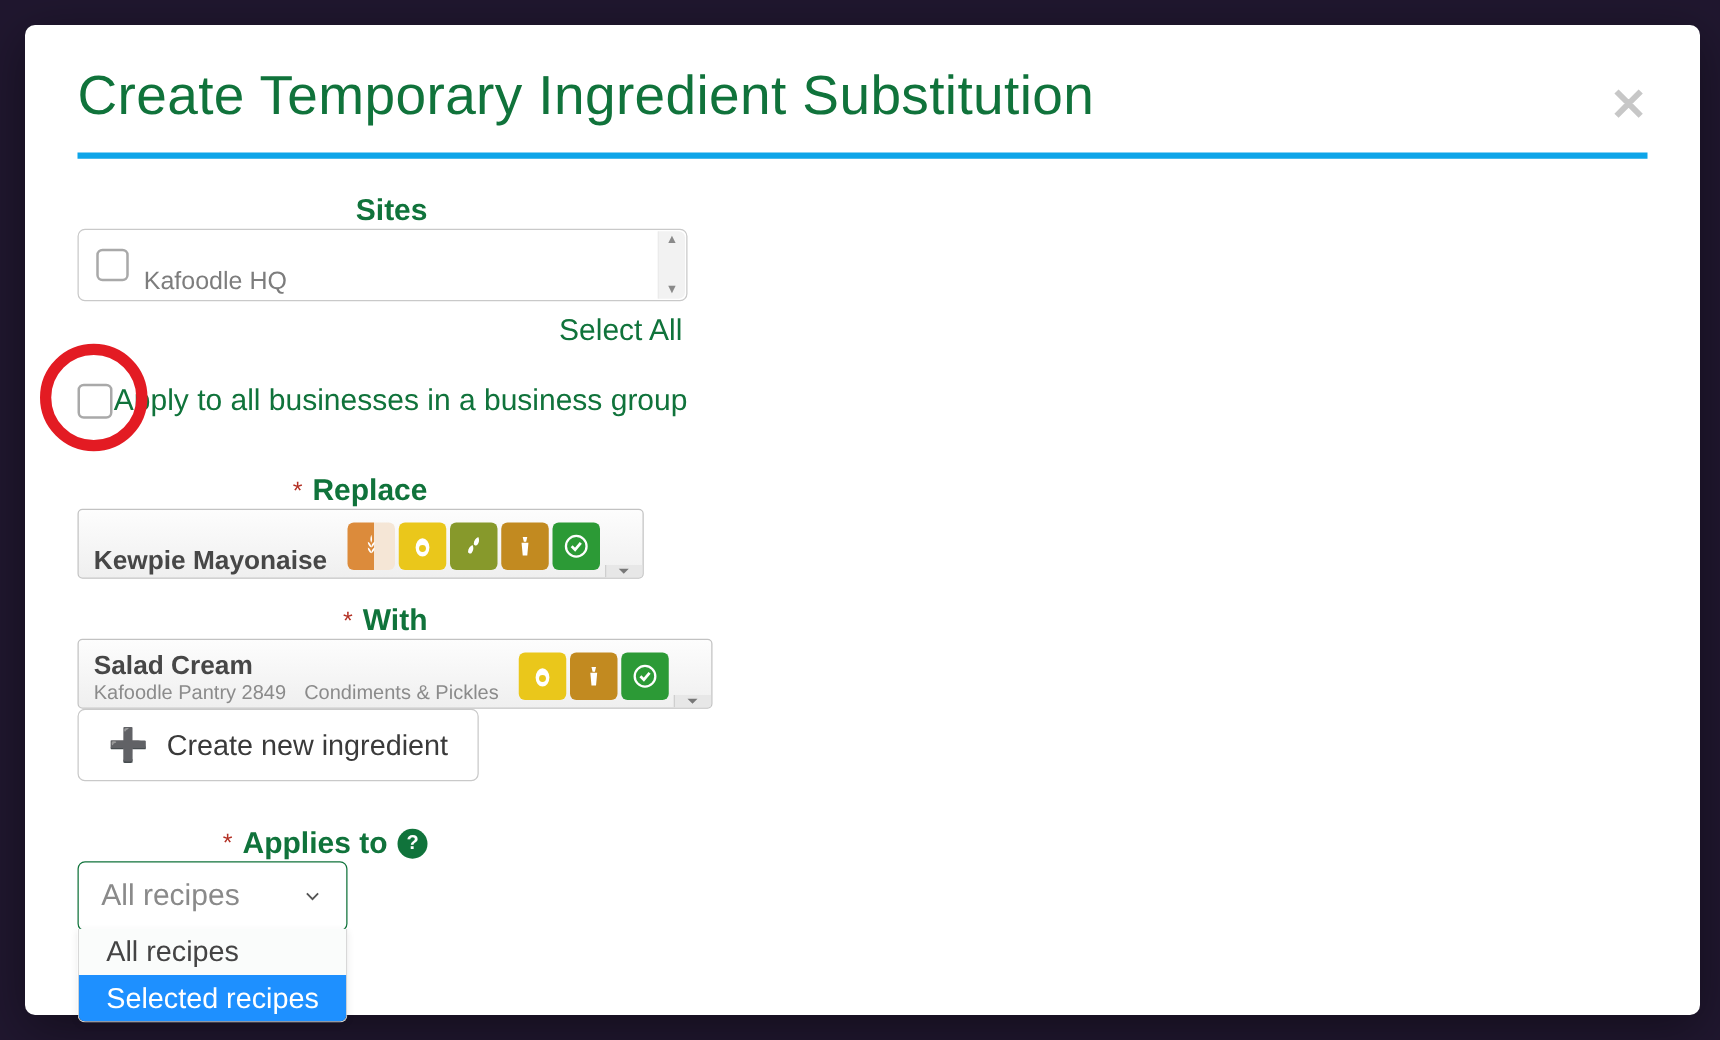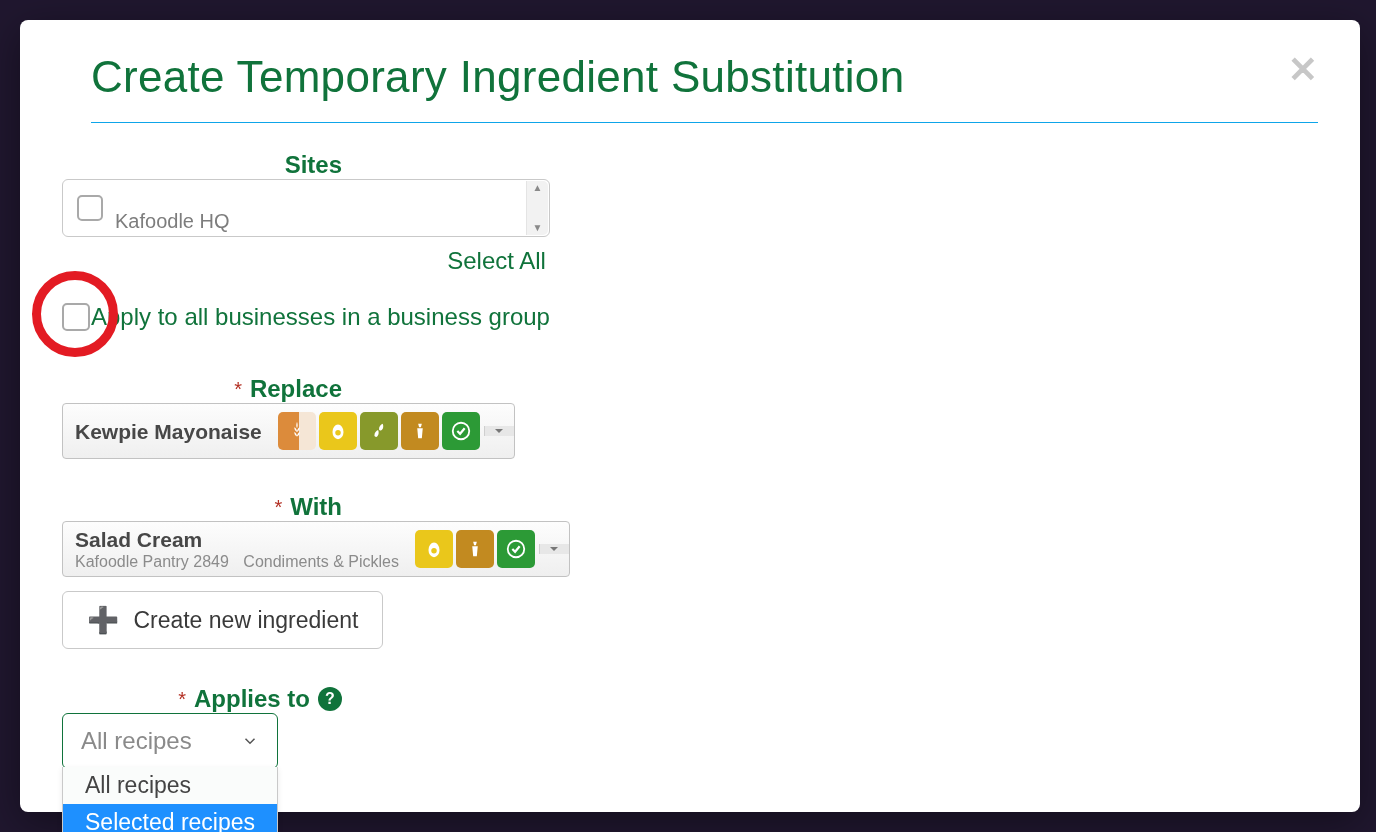--- a/index.html
+++ b/index.html
@@ -3,21 +3,21 @@
 <meta charset="utf-8">
 <style>
   * { box-sizing: border-box; margin: 0; padding: 0; }
   html, body { width: 1376px; height: 832px; font-family: "Segoe UI", "Helvetica Neue", Arial, sans-serif; background: #3b2a57; overflow: hidden; }
   .backdrop { position: absolute; inset: 0; background: rgba(0,0,0,0.45); }
   .modal {
     position: absolute; left: 20px; top: 20px; right: 16px; bottom: 20px;
     background: #fff; border-radius: 8px; box-shadow: 0 10px 40px rgba(0,0,0,0.4);
     padding: 32px 42px 36px 42px;
   }
-  .modal-header { display: flex; align-items: flex-start; justify-content: space-between; border-bottom: 1px solid #0ea5e9; padding-bottom: 20px; margin-left: 29px; }
+  .modal-header { display: flex; align-items: flex-end; justify-content: space-between; border-bottom: 5px solid #0ea5e9; padding-bottom: 20px; }
   .modal-title { color: #10733b; font-size: 44px; font-weight: 400; letter-spacing: 0.3px; }
   .close-x { color: #c7c7c7; font-size: 36px; line-height: 1; cursor: pointer; font-weight: 700; }
 
   .form-body { padding-top: 20px; }
   .row { display: flex; align-items: flex-start; margin-bottom: 12px; flex-direction: column; }
   .label-col {
     width: 300px; min-width: 300px;
     text-align: right; padding-right: 20px; padding-top: 8px;
     color: #10733b; font-size: 24px; font-weight: 700;
     display: flex; align-items: center; justify-content: flex-end; gap: 8px;
@@ -52,23 +52,23 @@
   }
   .highlight-circle {
     position: absolute; width: 86px; height: 86px; border: 9px solid #e31b23; border-radius: 50%;
     left: -30px; top: -28px; pointer-events: none;
   }
   .apply-label { color: #10733b; font-size: 24px; }
 
   
   .ingredient-box {
     border: 1px solid #c2c2c2; border-radius: 4px; height: 56px;
-    display: flex; align-items: center; overflow: hidden;
+    display: flex; align-items: flex-end; overflow: hidden;
     background: linear-gradient(#fdfdfd, #efefef);
-    margin-bottom: 14px;
+    margin-bottom: 0;
   }
   .ingredient-main { flex: 1; padding: 4px 12px 2px 12px; display: flex; flex-direction: column; justify-content: center; }
   .ing-name { color: #474747; font-size: 21px; font-weight: 700; line-height: 1.05; }
   .ing-meta { color: #8b8b8b; font-size: 16px; margin-top: 2px; }
   .ing-meta .sep { display: inline-block; width: 10px; }
   .ing-badges { display: flex; align-items: center; gap: 3px; padding: 6px 4px; }
   .badge {
     width: 38px; height: 38px; border-radius: 5px; display: flex; align-items: center; justify-content: center;
     color: #fff;
   }

